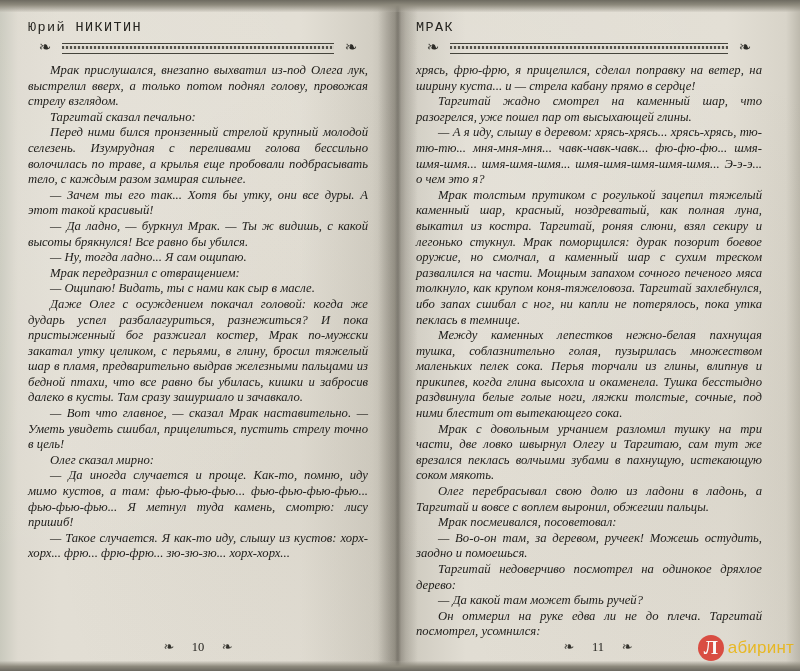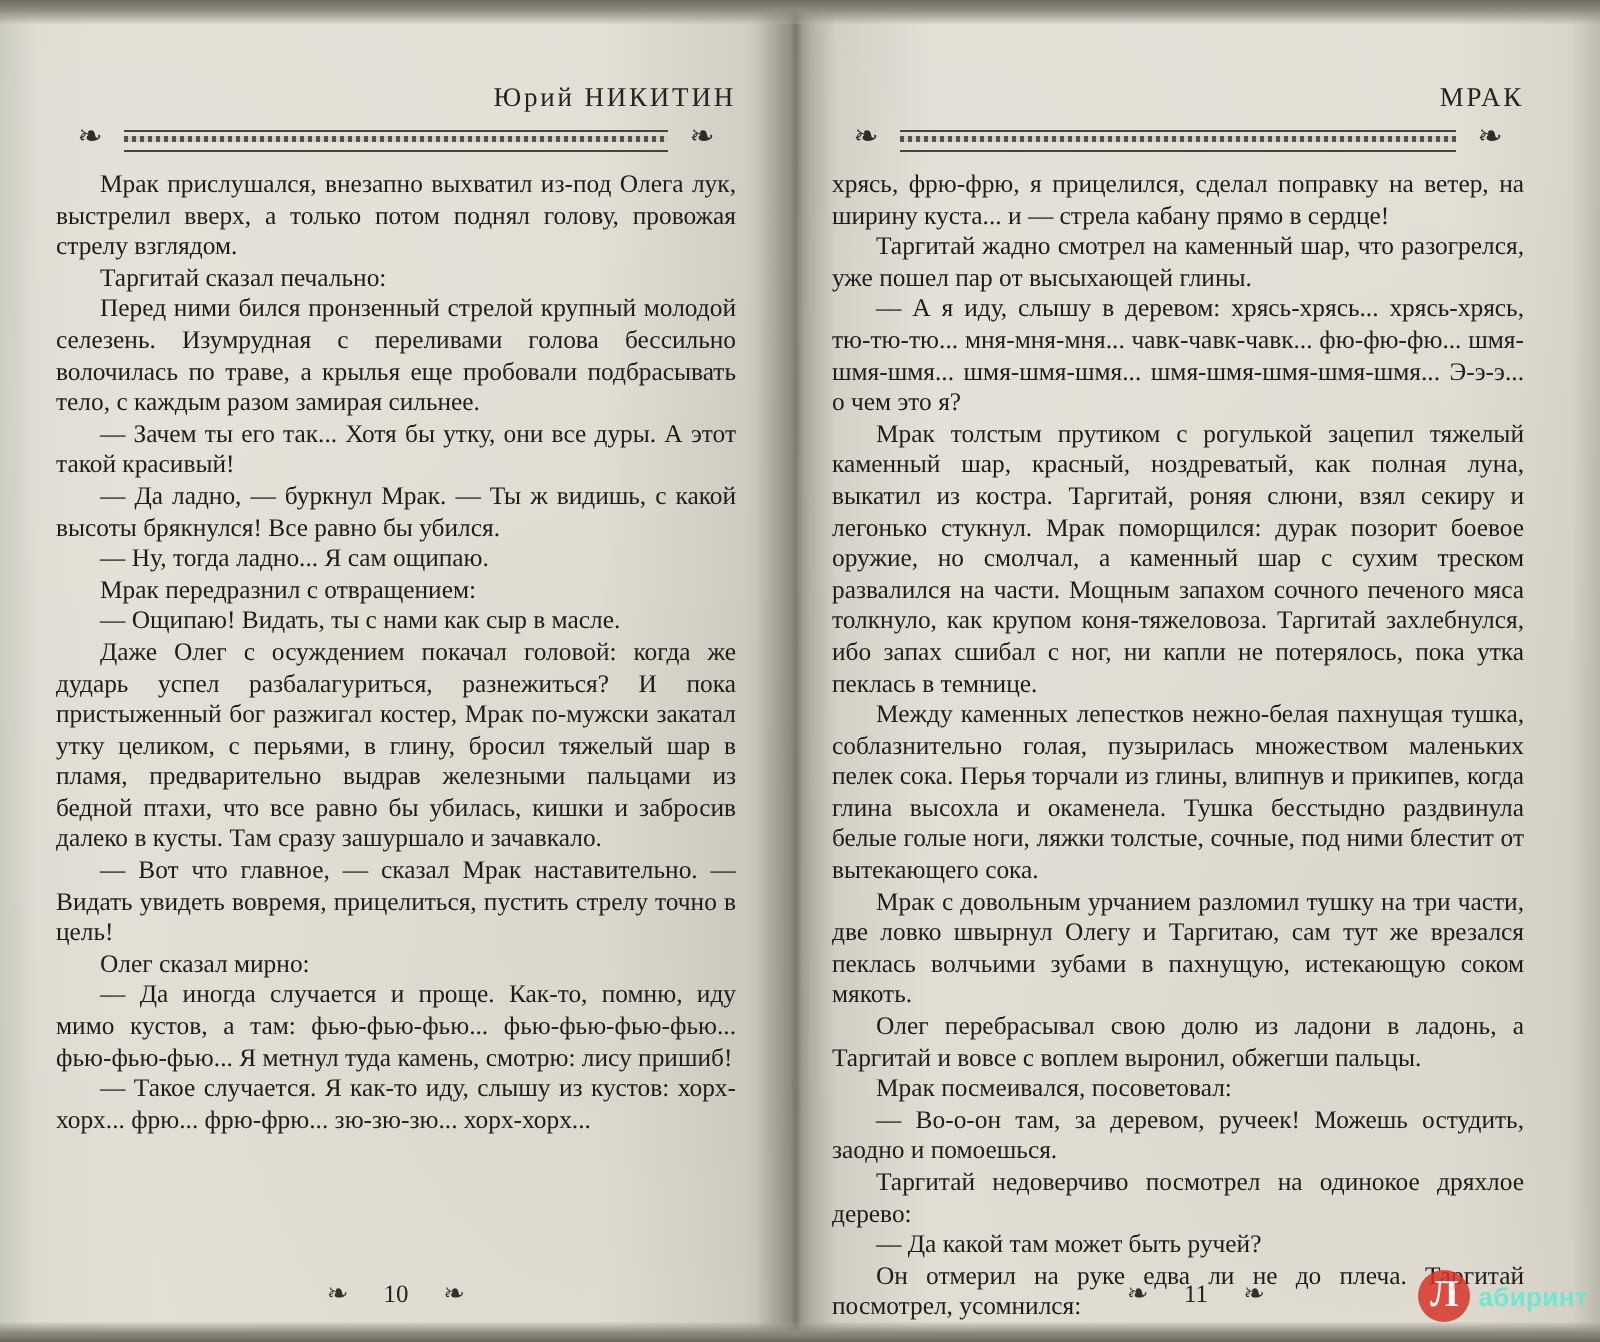--- a/index.html
+++ b/index.html
@@ -62,27 +62,27 @@
     pointer-events: none;
   }
 
   .content {
     position: absolute;
   }
   .page.left .content  { left: 28px;  top: 14px; width: 340px; }
   .page.right .content { left: 20px;  top: 14px; width: 346px; }
 
   .running-head {
-    text-align: right;
+    text-align: left;
     font-size: 13.5px;
     letter-spacing: 1.4px;
     color: #24231f;
-    font-family: Liberation Serif, serif;
+    font-family: Liberation Mono, monospace;
     font-weight: normal;
-    margin: 27px 0 4px 0;
+    margin: 6px 0 4px 0;
     white-space: nowrap;
   }
 
   
   .ornament {
     position: relative;
     height: 16px;
     margin: 2px 0 8px 0;
   }
   .ornament .bar {
@@ -118,20 +118,21 @@
 
   .body-text p {
     margin: 0;
     text-indent: 22px;
     font-size: 12.7px;
     line-height: 15.6px;
     text-align: justify;
     color: #1d1c19;
     font-family: "Liberation Serif", serif;
     hyphens: auto;
+    font-style: italic;
     -webkit-hyphens: auto;
   }
   .body-text p.noindent { text-indent: 0; }
 
   .folio {
     position: absolute;
     bottom: 16px;
     width: 100%;
     text-align: center;
     font-size: 12.5px;
@@ -173,24 +174,23 @@
     background: #d8352a;
     color: #fff;
     font-family: "Liberation Serif", serif;
     font-size: 19px;
     line-height: 26px;
     text-align: center;
     font-weight: bold;
   }
   .watermark .wm-text {
     font-family: "Liberation Sans", sans-serif;
-    font-size: 13px;
-    color: #5eead4;
+    font-size: 17px;
+    color: #eab308;
     letter-spacing: .2px;
-    font-weight: bold;
   }
   
   .texture {
     position: absolute;
     inset: 0;
     pointer-events: none;
     background:
       radial-gradient(ellipse at 20% 30%, rgba(255,255,255,0.10), rgba(255,255,255,0) 60%),
       radial-gradient(ellipse at 80% 70%, rgba(120,110,90,0.07), rgba(255,255,255,0) 60%);
   }
@@ -213,21 +213,21 @@
       <div class="body-text">
         <p>Мрак прислушался, внезапно выхватил из-под Олега лук, выстрелил вверх, а только потом поднял голову, провожая стрелу взглядом.</p>
         <p>Таргитай сказал печально:</p>
         <p>Перед ними бился пронзенный стрелой крупный молодой селезень. Изумрудная с переливами голова бессильно волочилась по траве, а крылья еще пробовали подбрасывать тело, с каждым разом замирая сильнее.</p>
         <p>— Зачем ты его так... Хотя бы утку, они все дуры. А этот такой красивый!</p>
         <p>— Да ладно, — буркнул Мрак. — Ты ж видишь, с какой высоты брякнулся! Все равно бы убился.</p>
         <p>— Ну, тогда ладно... Я сам ощипаю.</p>
         <p>Мрак передразнил с отвращением:</p>
         <p>— Ощипаю! Видать, ты с нами как сыр в масле.</p>
         <p>Даже Олег с осуждением покачал головой: когда же дударь успел разбалагуриться, разнежиться? И пока пристыженный бог разжигал костер, Мрак по-мужски закатал утку целиком, с перьями, в глину, бросил тяжелый шар в пламя, предварительно выдрав железными пальцами из бедной птахи, что все равно бы убилась, кишки и забросив далеко в кусты. Там сразу зашуршало и зачавкало.</p>
-        <p>— Вот что главное, — сказал Мрак наставительно. — Видать увидеть вовремя, прицелиться, пустить стрелу точно в цель!</p>
+        <p>— Вот что главное, — сказал Мрак наставительно. — Уметь увидеть сшибал, прицелиться, пустить стрелу точно в цель!</p>
         <p>Олег сказал мирно:</p>
         <p>— Да иногда случается и проще. Как-то, помню, иду мимо кустов, а там: фью-фью-фью... фью-фью-фью-фью... фью-фью-фью... Я метнул туда камень, смотрю: лису пришиб!</p>
         <p>— Такое случается. Я как-то иду, слышу из кустов: хорх-хорх... фрю... фрю-фрю... зю-зю-зю... хорх-хорх...</p>
       </div>
     </div>
     <div class="folio">
       <span class="folio-wrap">
         <span class="folio-orn">❧</span>
         <span class="folio-num">10</span>
         <span class="folio-orn">❧</span>

